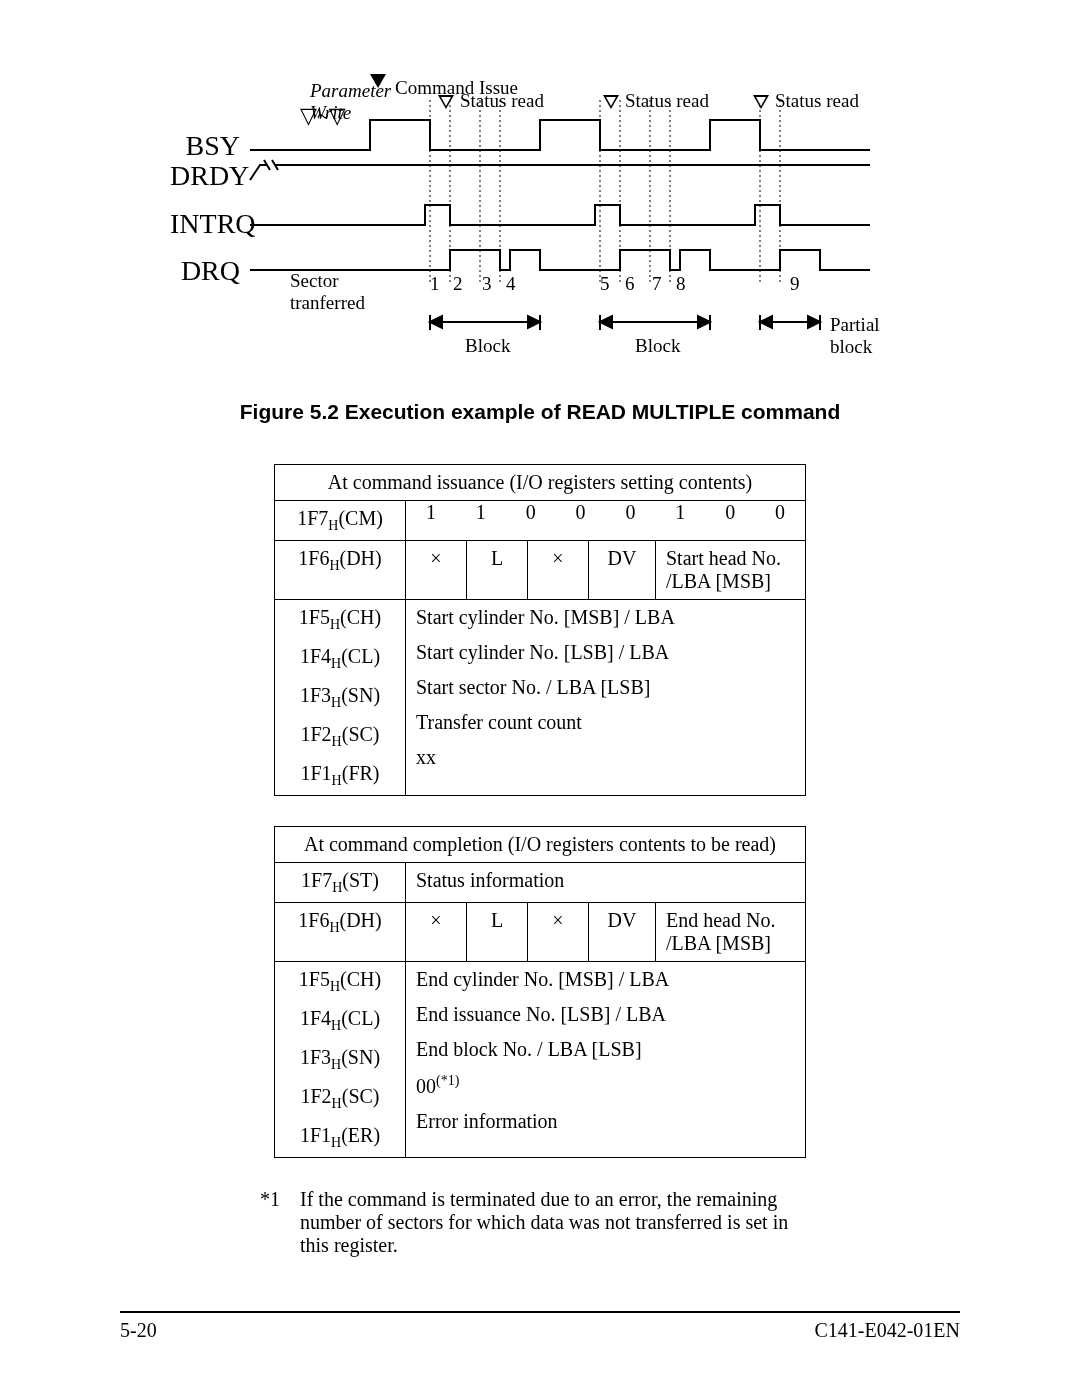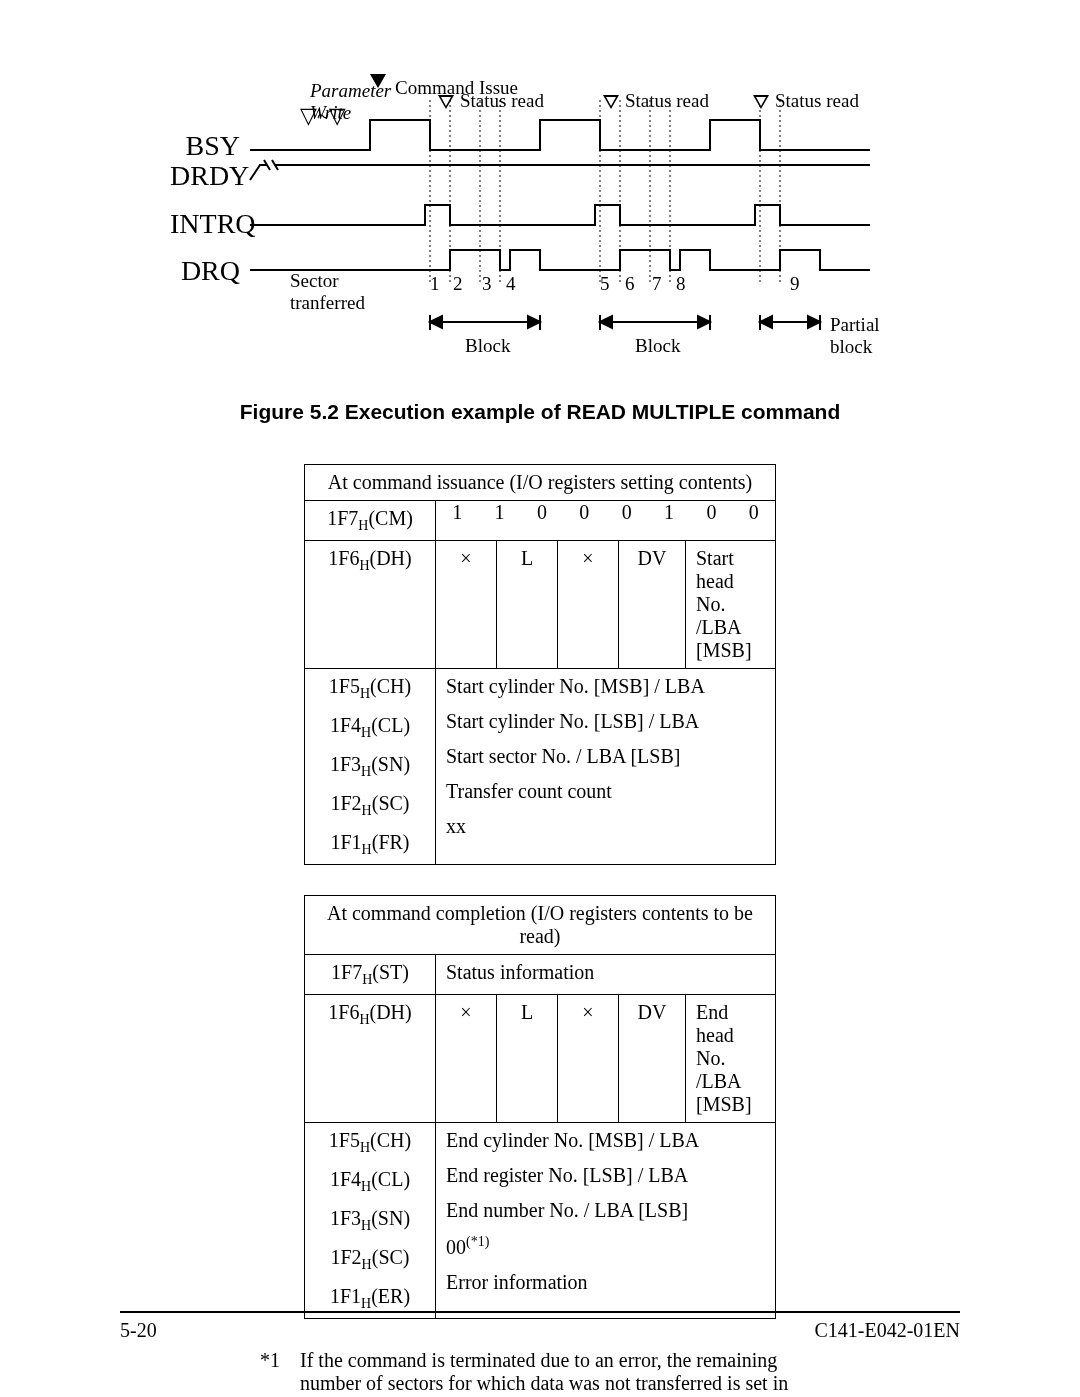--- a/index.html
+++ b/index.html
@@ -65,21 +65,21 @@
   .caption {
     text-align: center;
     font-family: Arial, Helvetica, sans-serif;
     font-weight: bold;
     font-size: 21px;
     margin: 30px 0 40px 0;
   }
   table.reg {
     border-collapse: collapse;
     margin: 0 auto 30px auto;
-    width: 472px;
+    width: 532px;
     font-size: 20px;
   }
   table.reg td, table.reg th {
     border: 1.5px solid #000;
     padding: 6px 10px;
     vertical-align: top;
     font-weight: normal;
   }
   table.reg .title-row td {
     text-align: center;
@@ -318,24 +318,24 @@
         </tbody>
             </table>
       </td>
       <td colspan="8" rowspan="5" style="padding:0;">
         <table style="border-collapse:collapse; width:100%;">
           <tbody>
                 <tr>
                   <td style="border:none; padding:6px 10px;">End cylinder No. [MSB] / LBA</td>
                 </tr>
           <tr>
-                  <td style="border:none; padding:6px 10px;">End register No. [LSB] / LBA</td>
-                </tr>
-          <tr>
-                  <td style="border:none; padding:6px 10px;">End number No. / LBA [LSB]</td>
+                  <td style="border:none; padding:6px 10px;">End issuance No. [LSB] / LBA</td>
+                </tr>
+          <tr>
+                  <td style="border:none; padding:6px 10px;">End block No. / LBA [LSB]</td>
                 </tr>
           <tr>
                   <td style="border:none; padding:6px 10px;"><span>00</span><span class="sup">(*1)</span></td>
                 </tr>
           <tr>
                   <td style="border:none; padding:6px 10px;">Error information</td>
                 </tr>
         </tbody>
             </table>
       </td>

